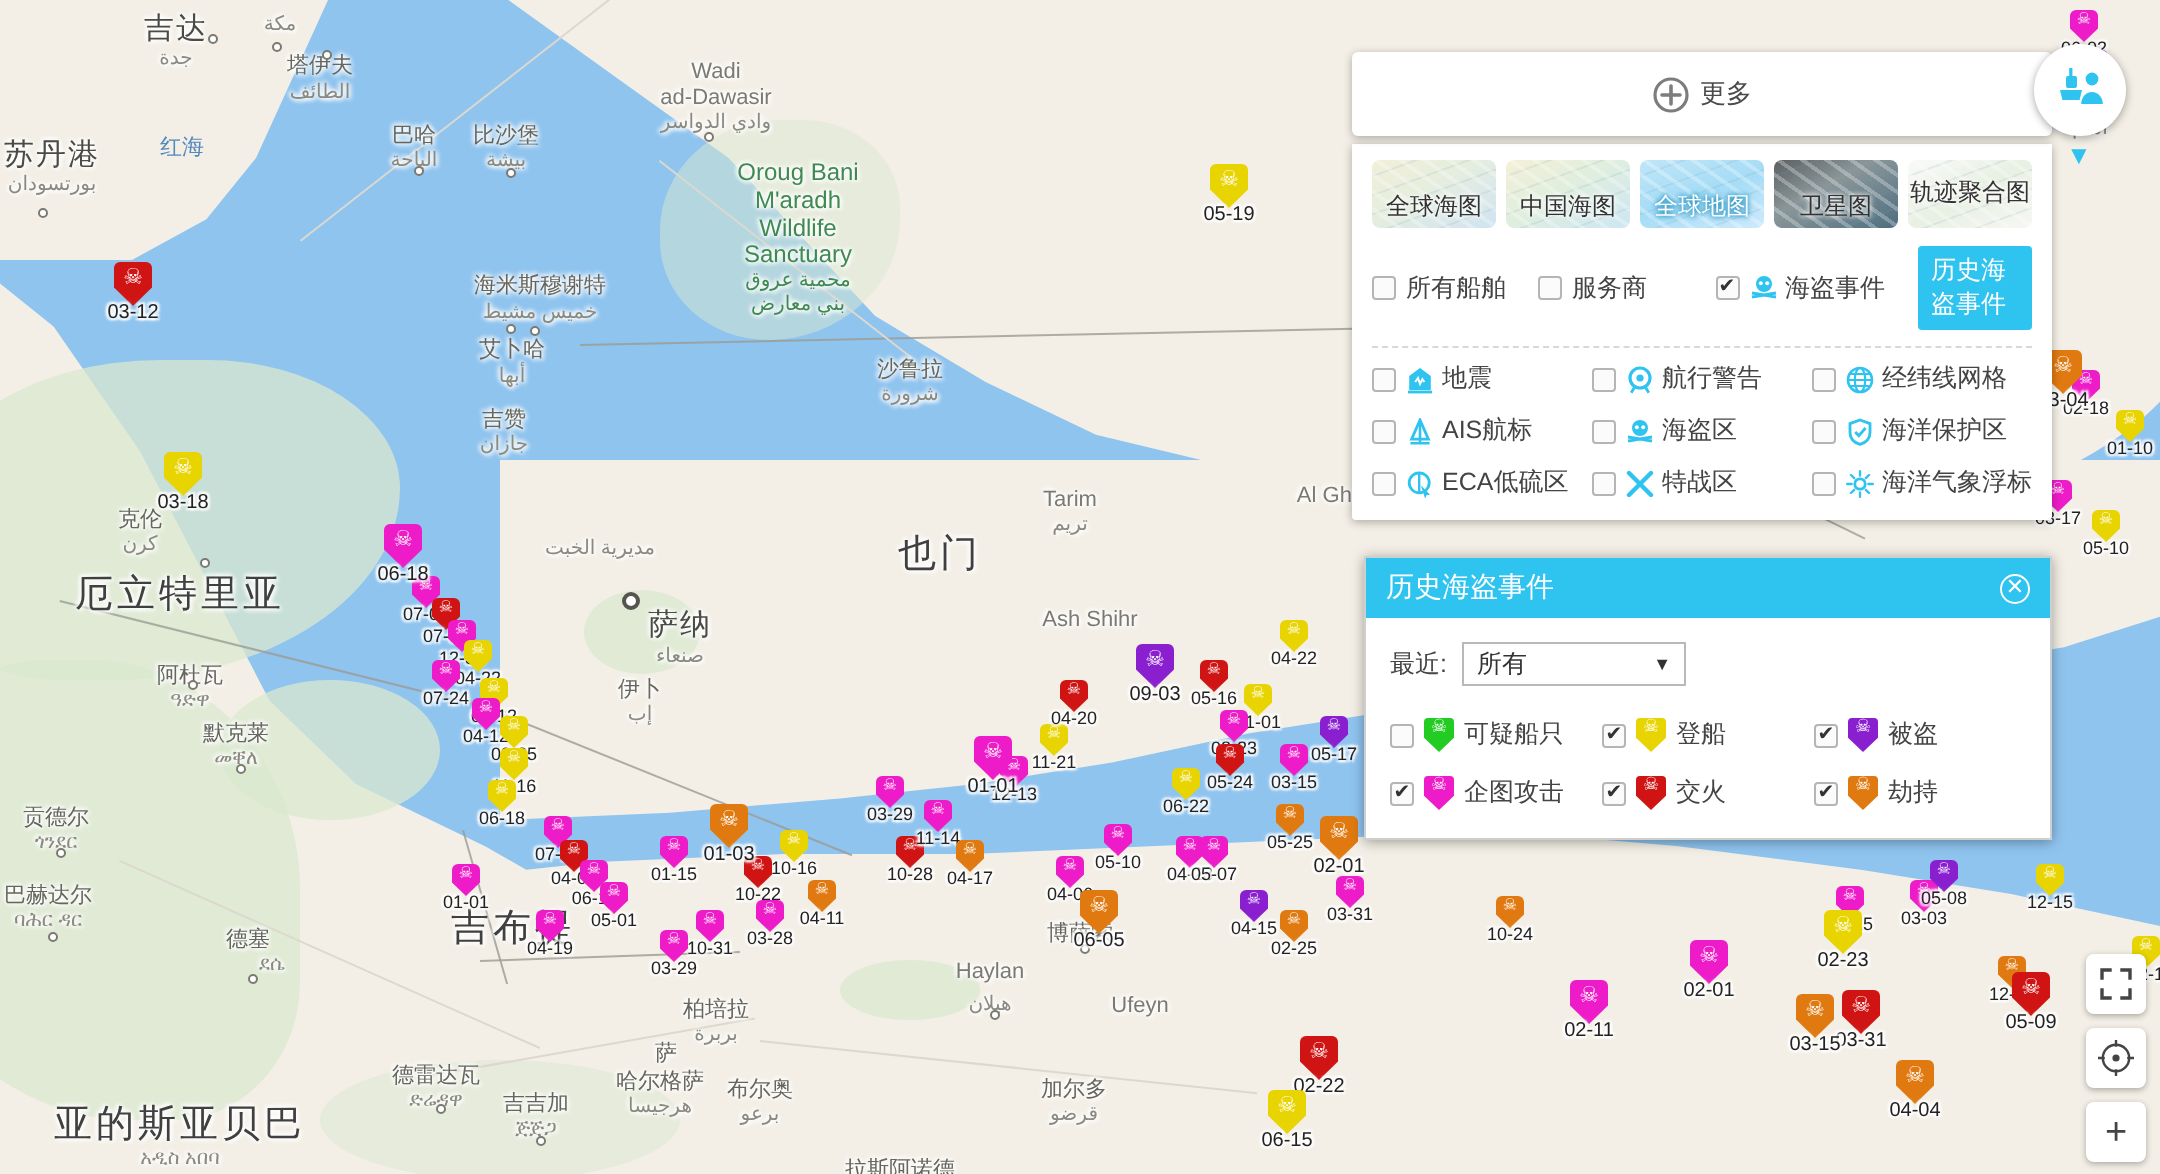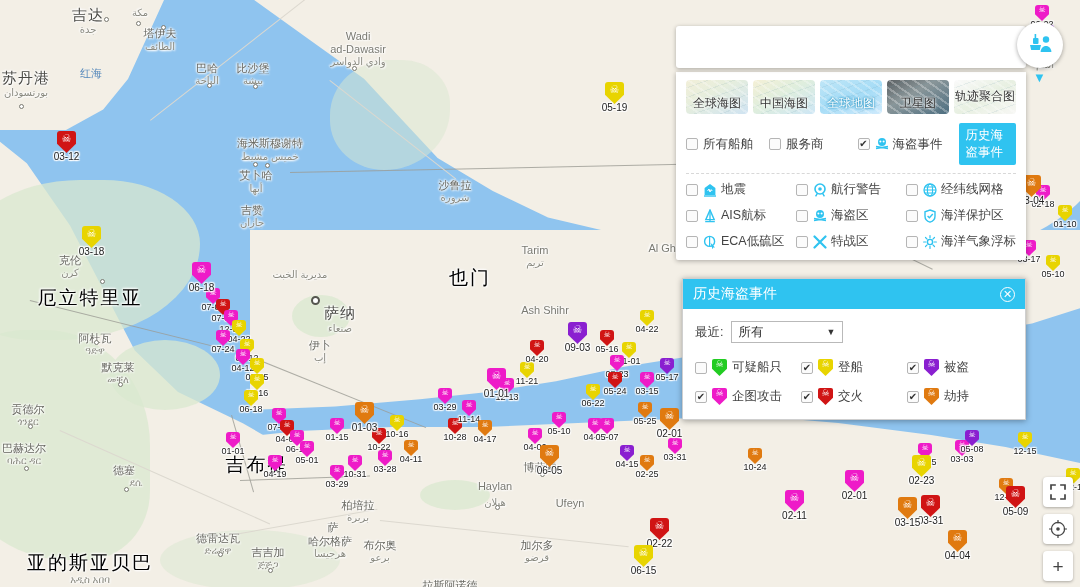--- a/index.html
+++ b/index.html
@@ -15,21 +15,21 @@
   .map { position:absolute; inset:0; background:#8fc4ef; }
   .landmass { position:absolute; background:#f3efe6; }
   .green { position:absolute; background:#d9e8cf; opacity:.75; }
   .sea-lbl { position:absolute; color:#5588bb; font-size:11px; }
   .border { position:absolute; background:#9b9b93; height:1px; transform-origin:0 0; opacity:.8; }
   .road { position:absolute; background:#dcd8cf; height:1px; transform-origin:0 0; }
 
   
   .lbl { position:absolute; color:#5c5c56; white-space:nowrap;
          text-shadow:0 0 3px #fff,0 0 2px #fff,1px 1px 2px #fff,-1px -1px 2px #fff; line-height:1.05; }
-  .lbl.cn-big   { font-size:19px; color:#000000; letter-spacing:2px; }
+  .lbl.cn-big   { font-size:19px; color:#404040; letter-spacing:2px; }
   .lbl.cn-mid   { font-size:15px; color:#4a4a46; letter-spacing:1px; }
   .lbl.cn-sm    { font-size:11px; color:#66665f; }
   .lbl.lat      { font-size:11px; color:#7a7a72; }
   .lbl.ar       { font-size:10px; color:#8a8a80; }
   .lbl.ctr      { text-align:center; transform:translateX(-50%); }
   .lbl.park     { color:#3f8a52; font-size:12px; text-align:center; transform:translateX(-50%); line-height:1.15; }
   .citydot { position:absolute; width:5px; height:5px; border:1px solid #7a7a72; border-radius:50%;
              background:#fff; }
   .capdot  { position:absolute; width:9px; height:9px; border:2px solid #55554f; border-radius:50%;
              background:#fff; }
@@ -245,20 +245,28 @@
         <div class="lbl cn-sm ctr" style="left: 380px; top: 540px;">布尔奥</div>
         <div class="lbl ar ctr" style="left: 380px; top: 553px;">برعو</div>
         <div class="lbl cn-sm ctr" style="left: 537px; top: 540px;">加尔多</div>
         <div class="lbl ar ctr" style="left: 537px; top: 553px;">قرضو</div>
         <div class="lbl cn-sm ctr" style="left: 333px; top: 522px;">萨</div>
         <div class="lbl cn-sm ctr" style="left: 450px; top: 580px;">拉斯阿诺德</div>
         <div class="lbl lat ctr" style="left: 1045px; top: 45px;">ad-</div>
         <div class="lbl ar ctr" style="left: 1045px; top: 60px;">اسم</div>
       </div>
 
+    <div class="lbl park" id="park-label" style="left:399px;top:80px;">
+        <div>Oroug Bani</div>
+        <div>M'aradh</div>
+        <div>Wildlife</div>
+        <div>Sanctuary</div>
+        <div style="font-size:10px">محمية عروق</div>
+        <div style="font-size:10px">بني معارض</div>
+      </div>
 
     <div class="citydot" style="left:104px;top:17px;"></div>
     <div class="citydot" style="left:136px;top:21px;"></div>
     <div class="citydot" style="left:161px;top:25px;"></div>
     <div class="citydot" style="left:19px;top:104px;"></div>
     <div class="citydot" style="left:207px;top:83px;"></div>
     <div class="citydot" style="left:253px;top:84px;"></div>
     <div class="citydot" style="left:352px;top:66px;"></div>
     <div class="citydot" style="left:253px;top:162px;"></div>
     <div class="citydot" style="left:265px;top:163px;"></div>
@@ -740,20 +748,29 @@
         <div class="pin sm" style="left: 1040px; top: 25px; z-index: 5;">
           <div class="shield" style="background:#8a1fd0">
                    <span class="skull">☠</span>
                  </div>
                  <div class="tag">04-04</div>
         </div>
       </div>
   </div>
 
   <div class="toolbar">
+    <div class="tb-item">
+      <span class="tb-icon">
+        <svg width="19" height="19" viewBox="0 0 19 19">
+          <circle cx="9.5" cy="9.5" r="8" fill="none" stroke="#7d7d7d" stroke-width="1.6"></circle>
+          <path d="M9.5 5v9M5 9.5h9" stroke="#7d7d7d" stroke-width="1.8" stroke-linecap="round"></path>
+        </svg>
+      </span>
+      <span>更多</span>
+    </div>
   </div>
 
   <div class="panel">
     <div class="thumbs" id="thumbs">
         <div class="thumb t1">
           <i class="tex"></i>
                  <span>全球海图</span>
         </div>
         <div class="thumb t2">
           <i class="tex"></i>

